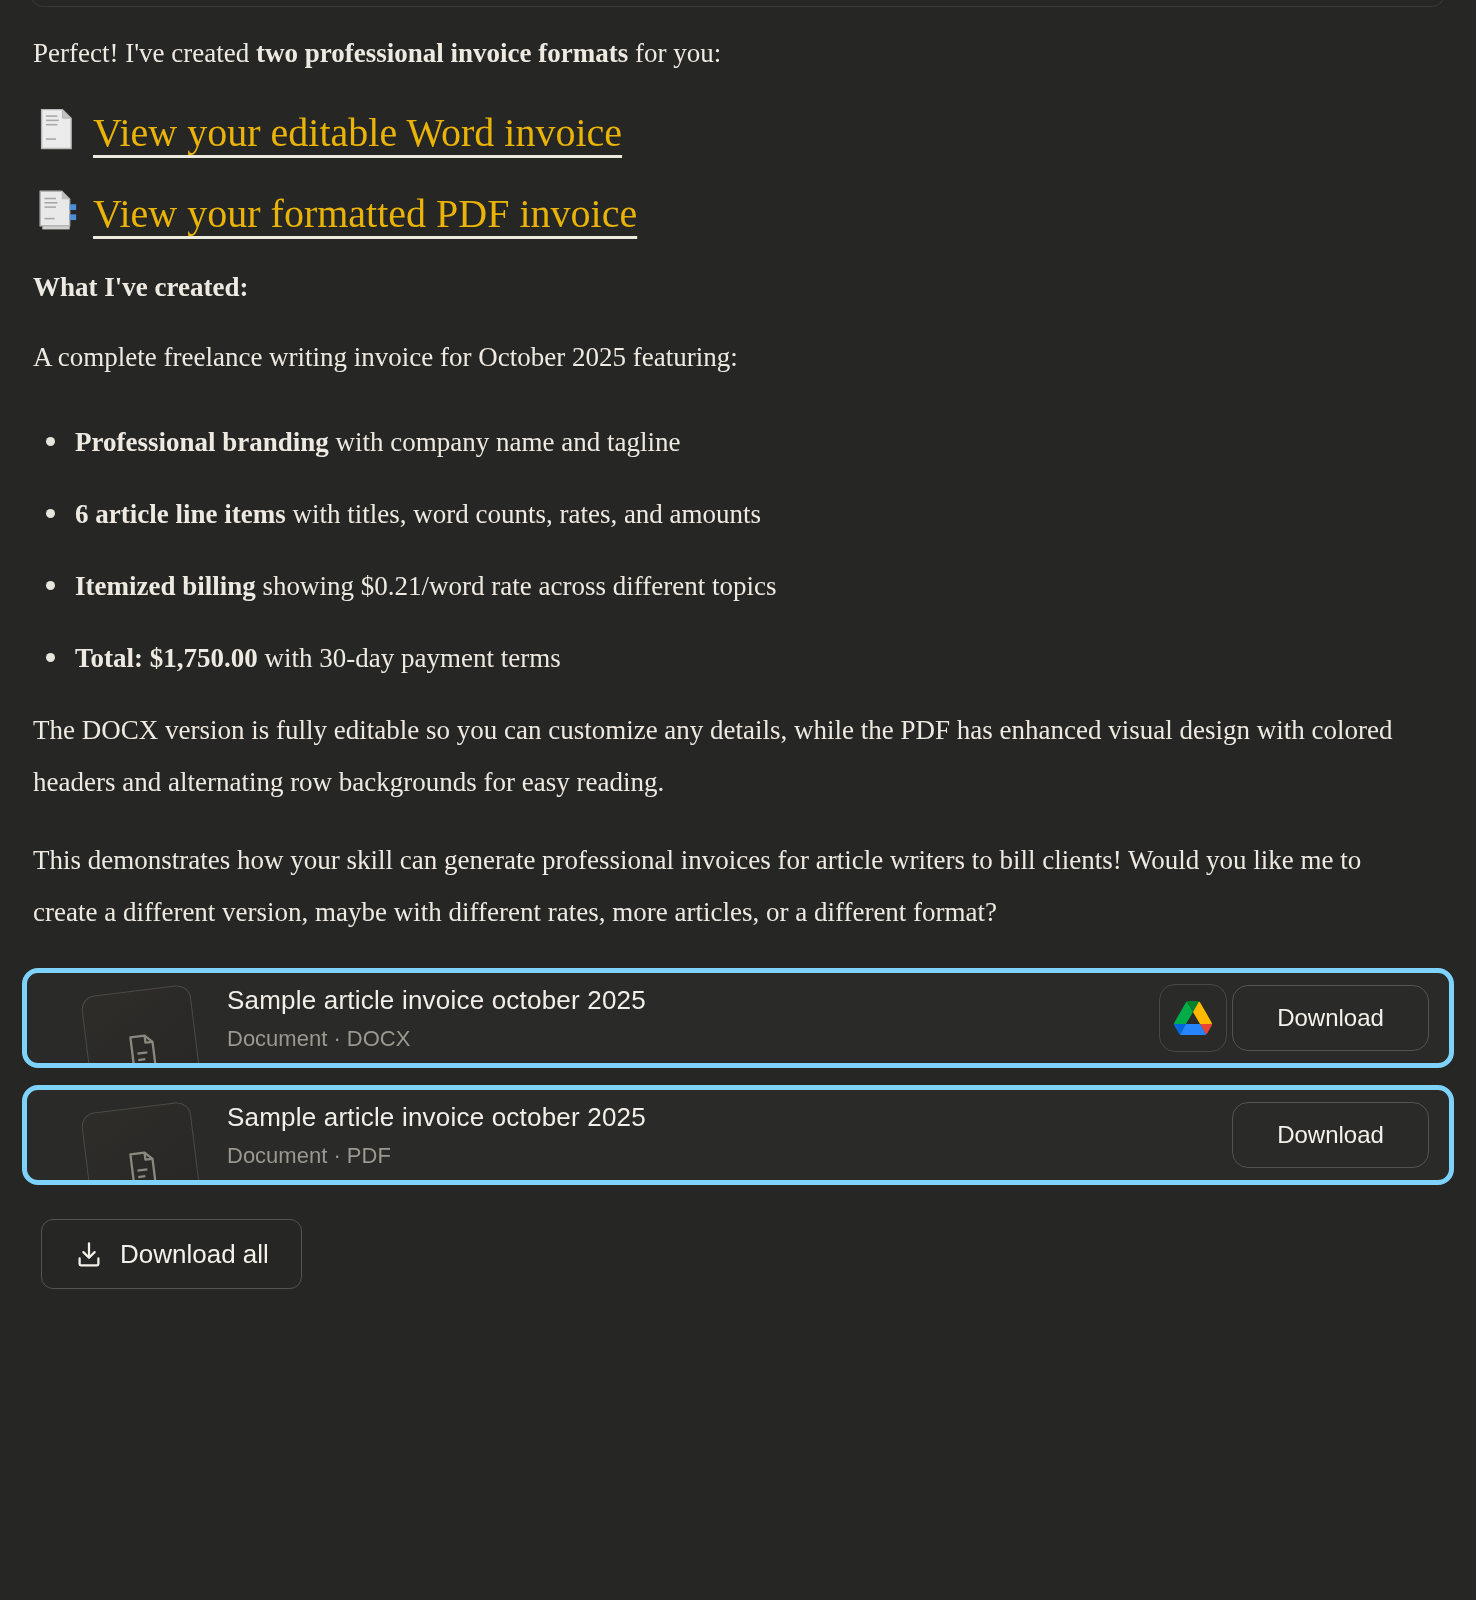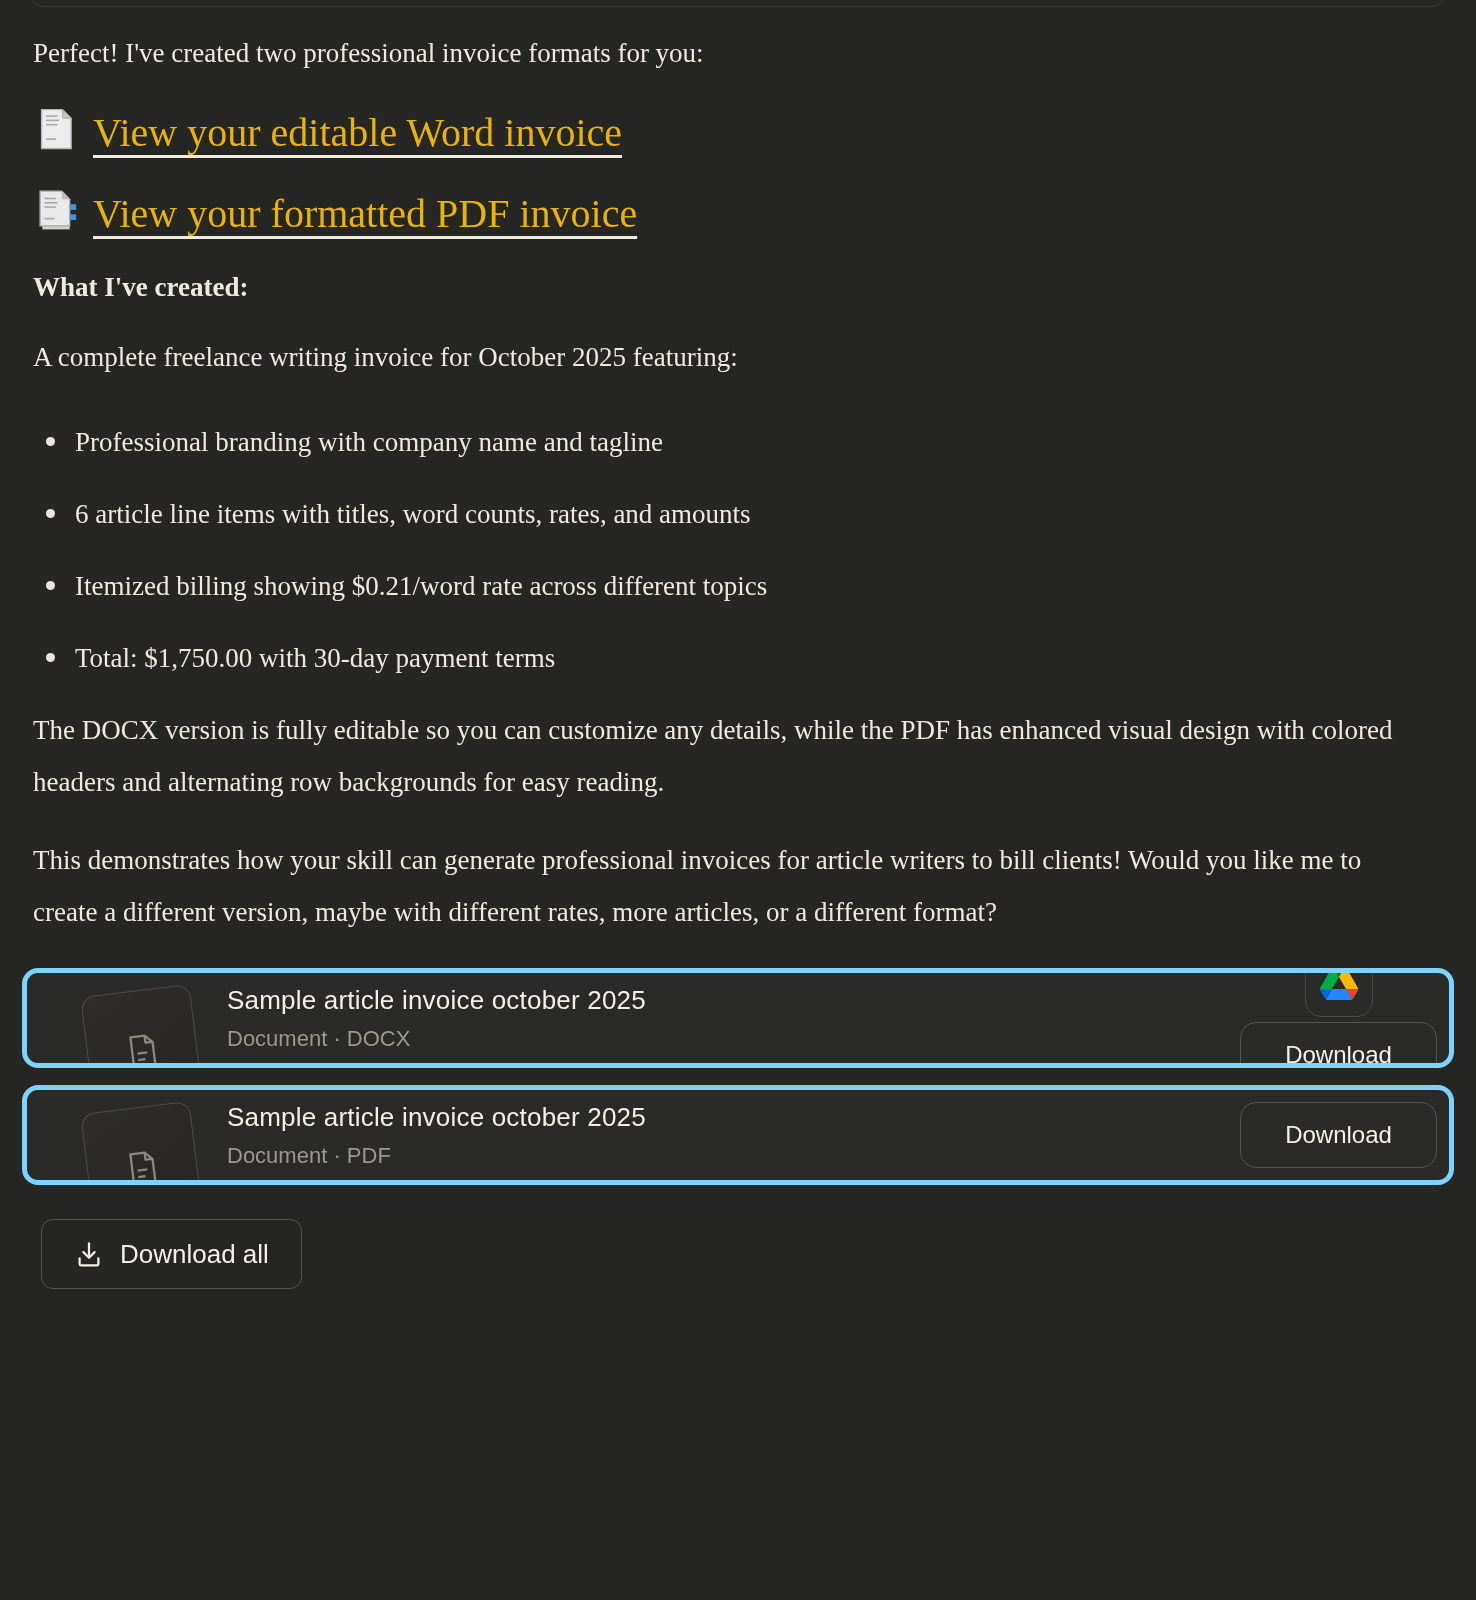--- a/index.html
+++ b/index.html
@@ -12,21 +12,21 @@
   }
   
   .prev-edge {
     position:absolute; top:-12px; left:30px; right:31px; height:19px;
     border:1px solid #3a3935; border-top:none;
     border-radius:0 0 14px 14px;
   }
   .content { padding:34px 46px 0 33px; }
 
   .intro { font-size:27px; line-height:38px; margin:0 0 34px; max-width:1370px; }
-  b, .b { font-weight:400;margin-top:40px; }
+  b, .b { font-weight:700;margin-top:40px; }
 
   .doc-link-row { font-size:40px; line-height:48px; margin:0 0 30px; }
   .doc-link {
     color:#eab308; text-decoration:underline;
     text-decoration-thickness:3px; text-underline-offset:9px;
     text-decoration-color:#eceadf;
   }
   .doc-link .link-ico { vertical-align:-6px; margin-right:14px; }
 
   .subhead { font-size:27px; line-height:38px; font-weight:700; margin:0 0 32px; }
@@ -59,21 +59,21 @@
     width:110px; height:152px;
     border:1px solid #4c4a45; border-radius:14px;
     transform:rotate(-7deg);
     background:linear-gradient(150deg,#2e2d2a 0%,#282725 70%);
     display:flex; justify-content:center; align-items:flex-start;
     padding-top:42px;
   }
   .file-info { margin-left:200px; display:flex; flex-direction:column; gap:10px; }
   .file-title { font-size:26px; color:#f2efe9; letter-spacing:.2px; }
   .file-meta  { font-size:22px; color:#9b9890; }
-  .file-actions { margin-left:auto; margin-right:12px; display:flex; align-items:center; gap:5px;flex-direction:column; }
+  .file-actions { margin-left:auto; margin-right:20px; display:flex; align-items:center; gap:5px; }
   .drive-btn {
     width:68px; height:68px; border-radius:16px;
     border:1px solid #4a4844; background:transparent; cursor:pointer;
     display:flex; align-items:center; justify-content:center;
   }
   .dl-btn {
     width:197px; height:66px; border-radius:16px;
     border:1px solid #55534e; background:transparent; cursor:pointer;
     color:#f3f1ea; font-size:24px;
     font-family:"Liberation Sans","DejaVu Sans",sans-serif;

